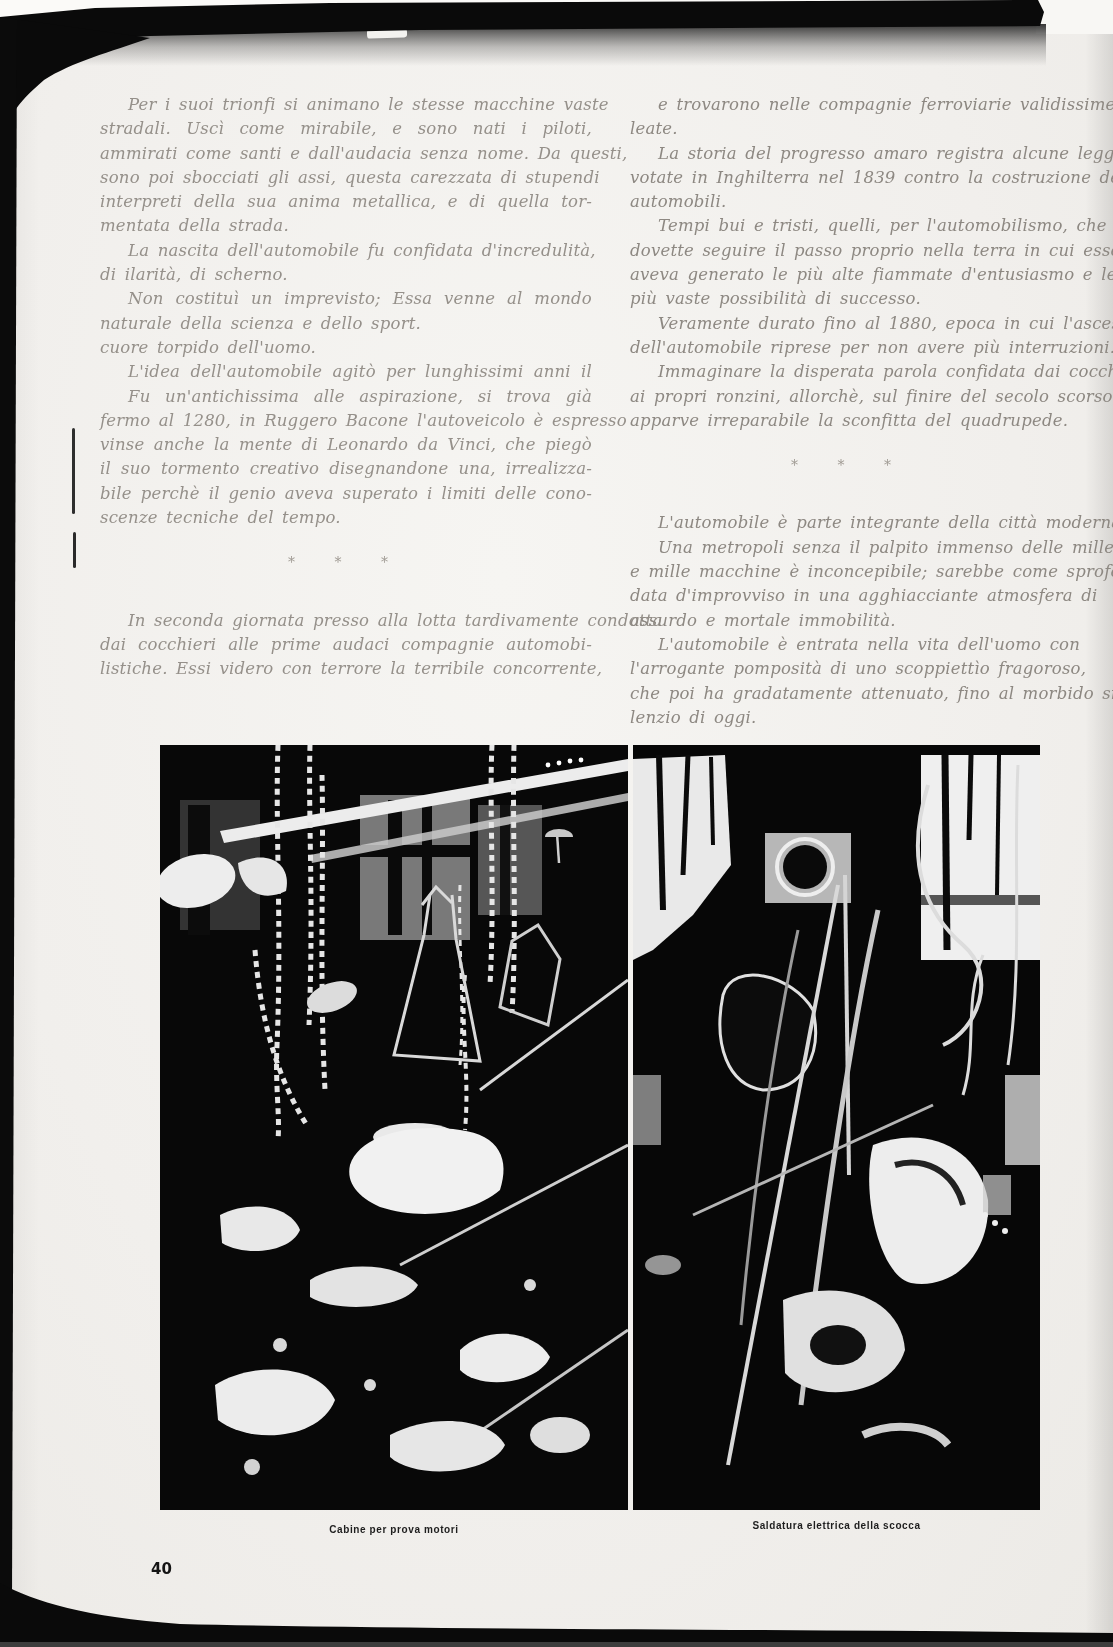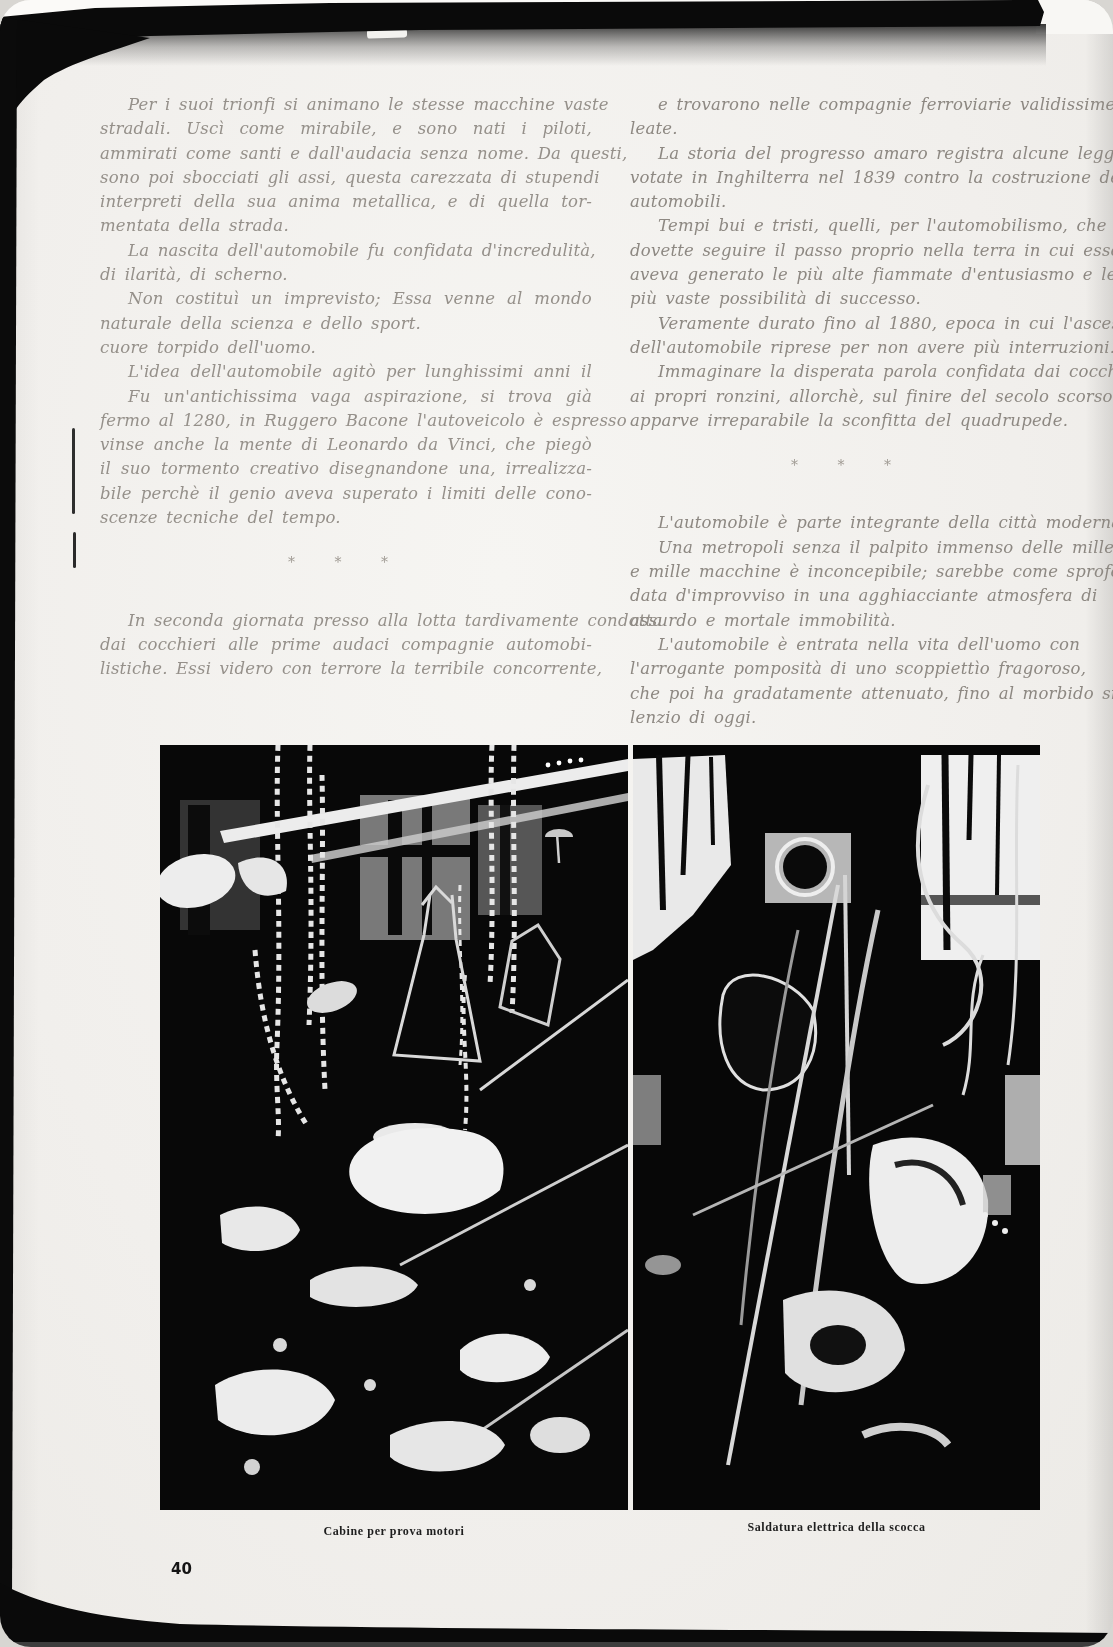--- a/index.html
+++ b/index.html
@@ -5,21 +5,20 @@
   html,body{margin:0;padding:0;background:#d8d6d2;}
   #page{
     position:relative;
     width:1113px;height:1647px;
     background:
       linear-gradient(to right, rgba(0,0,0,0.05), rgba(0,0,0,0) 40px),
       linear-gradient(to left, rgba(0,0,0,0.10), rgba(0,0,0,0) 28px),
       radial-gradient(ellipse at 45% 35%, #f6f5f2 0%, #f1efec 60%, #eceae6 100%);
     overflow:hidden;
     font-family:"DejaVu Serif", serif;
-    border-radius:31px;
   }
   
   .artifact{position:absolute;pointer-events:none;}
   
   .column{
     position:absolute;top:93px;
     font-style:italic;
     font-size:16.5px;
     line-height:24.3px;
     color:#95908a;
@@ -38,34 +37,34 @@
     padding:20px 0 34px 0;
     font-size:14px;
     color:#a09b94;
   }
   
   .photo{position:absolute;display:block;}
   #photo-left{left:160px;top:745px;}
   #photo-right{left:633px;top:745px;}
   .caption{
     position:absolute;
-    font-family:Liberation Serif, serif;
-    font-size:12px;font-weight:bold;
+    font-family:Liberation Sans, sans-serif;
+    font-size:10px;font-weight:bold;
     letter-spacing:0.6px;
     color:#1e1e1e;
     filter:blur(0.2px);
     text-align:center;
   }
   #caption-left{left:160px;width:468px;top:1524px;}
   #caption-right{left:633px;width:407px;top:1520px;}
   
   #page-number{
     position:absolute;left:151px;top:1560px;
     font-family:"DejaVu Sans", sans-serif;
-    font-size:15px;font-weight:bold;color:#141414;margin-left:20px;
+    font-size:15px;font-weight:bold;color:#141414;
   }
 </style>
 </head>
 <body>
 
 <div id="page">
 
   <svg class="artifact" width="1113" height="1647" viewBox="0 0 1113 1647" style="left:0;top:0;z-index:5;">
     <defs>
       <linearGradient id="fadeDown" x1="0" y1="0" x2="0" y2="1">
@@ -103,21 +102,21 @@
       <div class="line">ammirati come santi e dall'audacia senza nome. Da questi,</div>
       <div class="line">sono poi sbocciati gli assi, questa carezzata di stupendi</div>
       <div class="line">interpreti della sua anima metallica, e di quella tor-</div>
       <div class="line lastline">mentata della strada.</div>
       <div class="line first">La nascita dell'automobile fu confidata d'incredulità,</div>
       <div class="line lastline">di ilarità, di scherno.</div>
       <div class="line first">Non costituì un imprevisto; Essa venne al mondo</div>
       <div class="line lastline">naturale della scienza e dello sport.</div>
       <div class="line lastline">cuore torpido dell'uomo.</div>
       <div class="line first">L'idea dell'automobile agitò per lunghissimi anni il</div>
-      <div class="line first">Fu un'antichissima vaga aspirazione, si trova già</div>
+      <div class="line first">Fu un'antichissima alle aspirazione, si trova già</div>
       <div class="line">fermo al 1280, in Ruggero Bacone l'autoveicolo è espresso</div>
       <div class="line">vinse anche la mente di Leonardo da Vinci, che piegò</div>
       <div class="line">il suo tormento creativo disegnandone una, irrealizza-</div>
       <div class="line">bile perchè il genio aveva superato i limiti delle cono-</div>
       <div class="line lastline">scenze tecniche del tempo.</div>
       <div class="sep">*  *  *</div>
       <div class="line first">In seconda giornata presso alla lotta tardivamente condotta</div>
       <div class="line">dai cocchieri alle prime audaci compagnie automobi-</div>
       <div class="line lastline">listiche. Essi videro con terrore la terribile concorrente,</div>
     </div>

